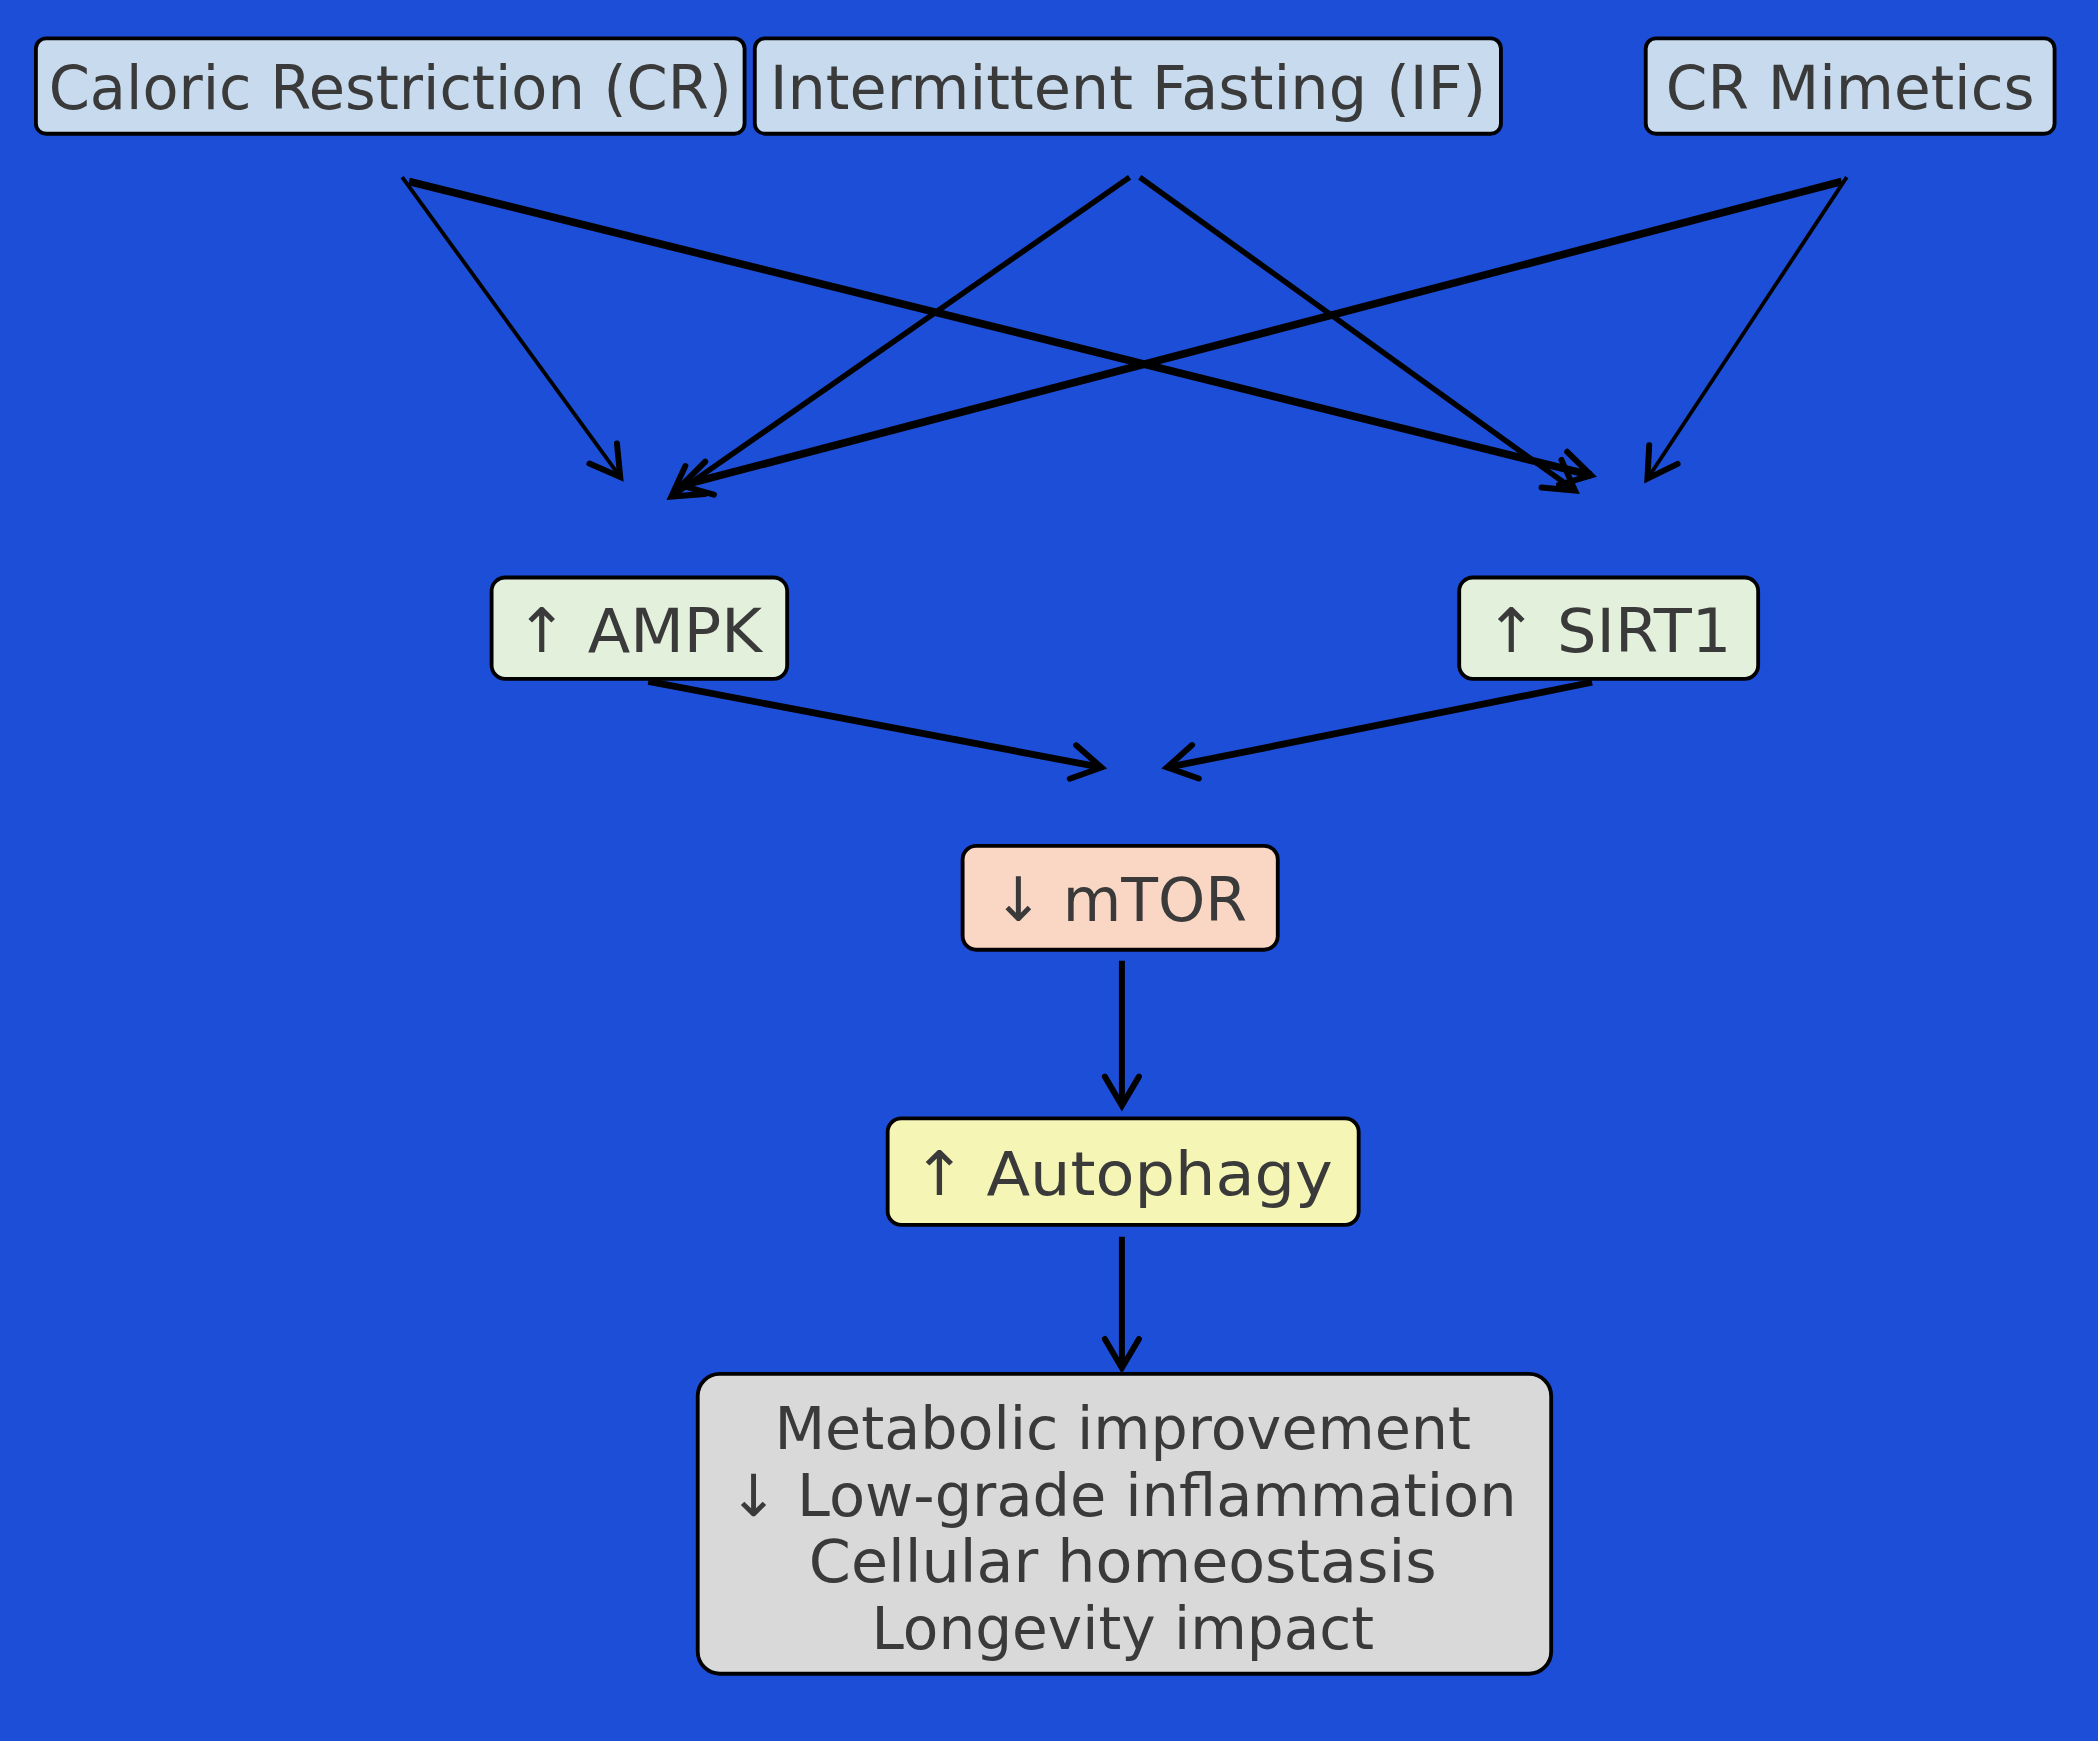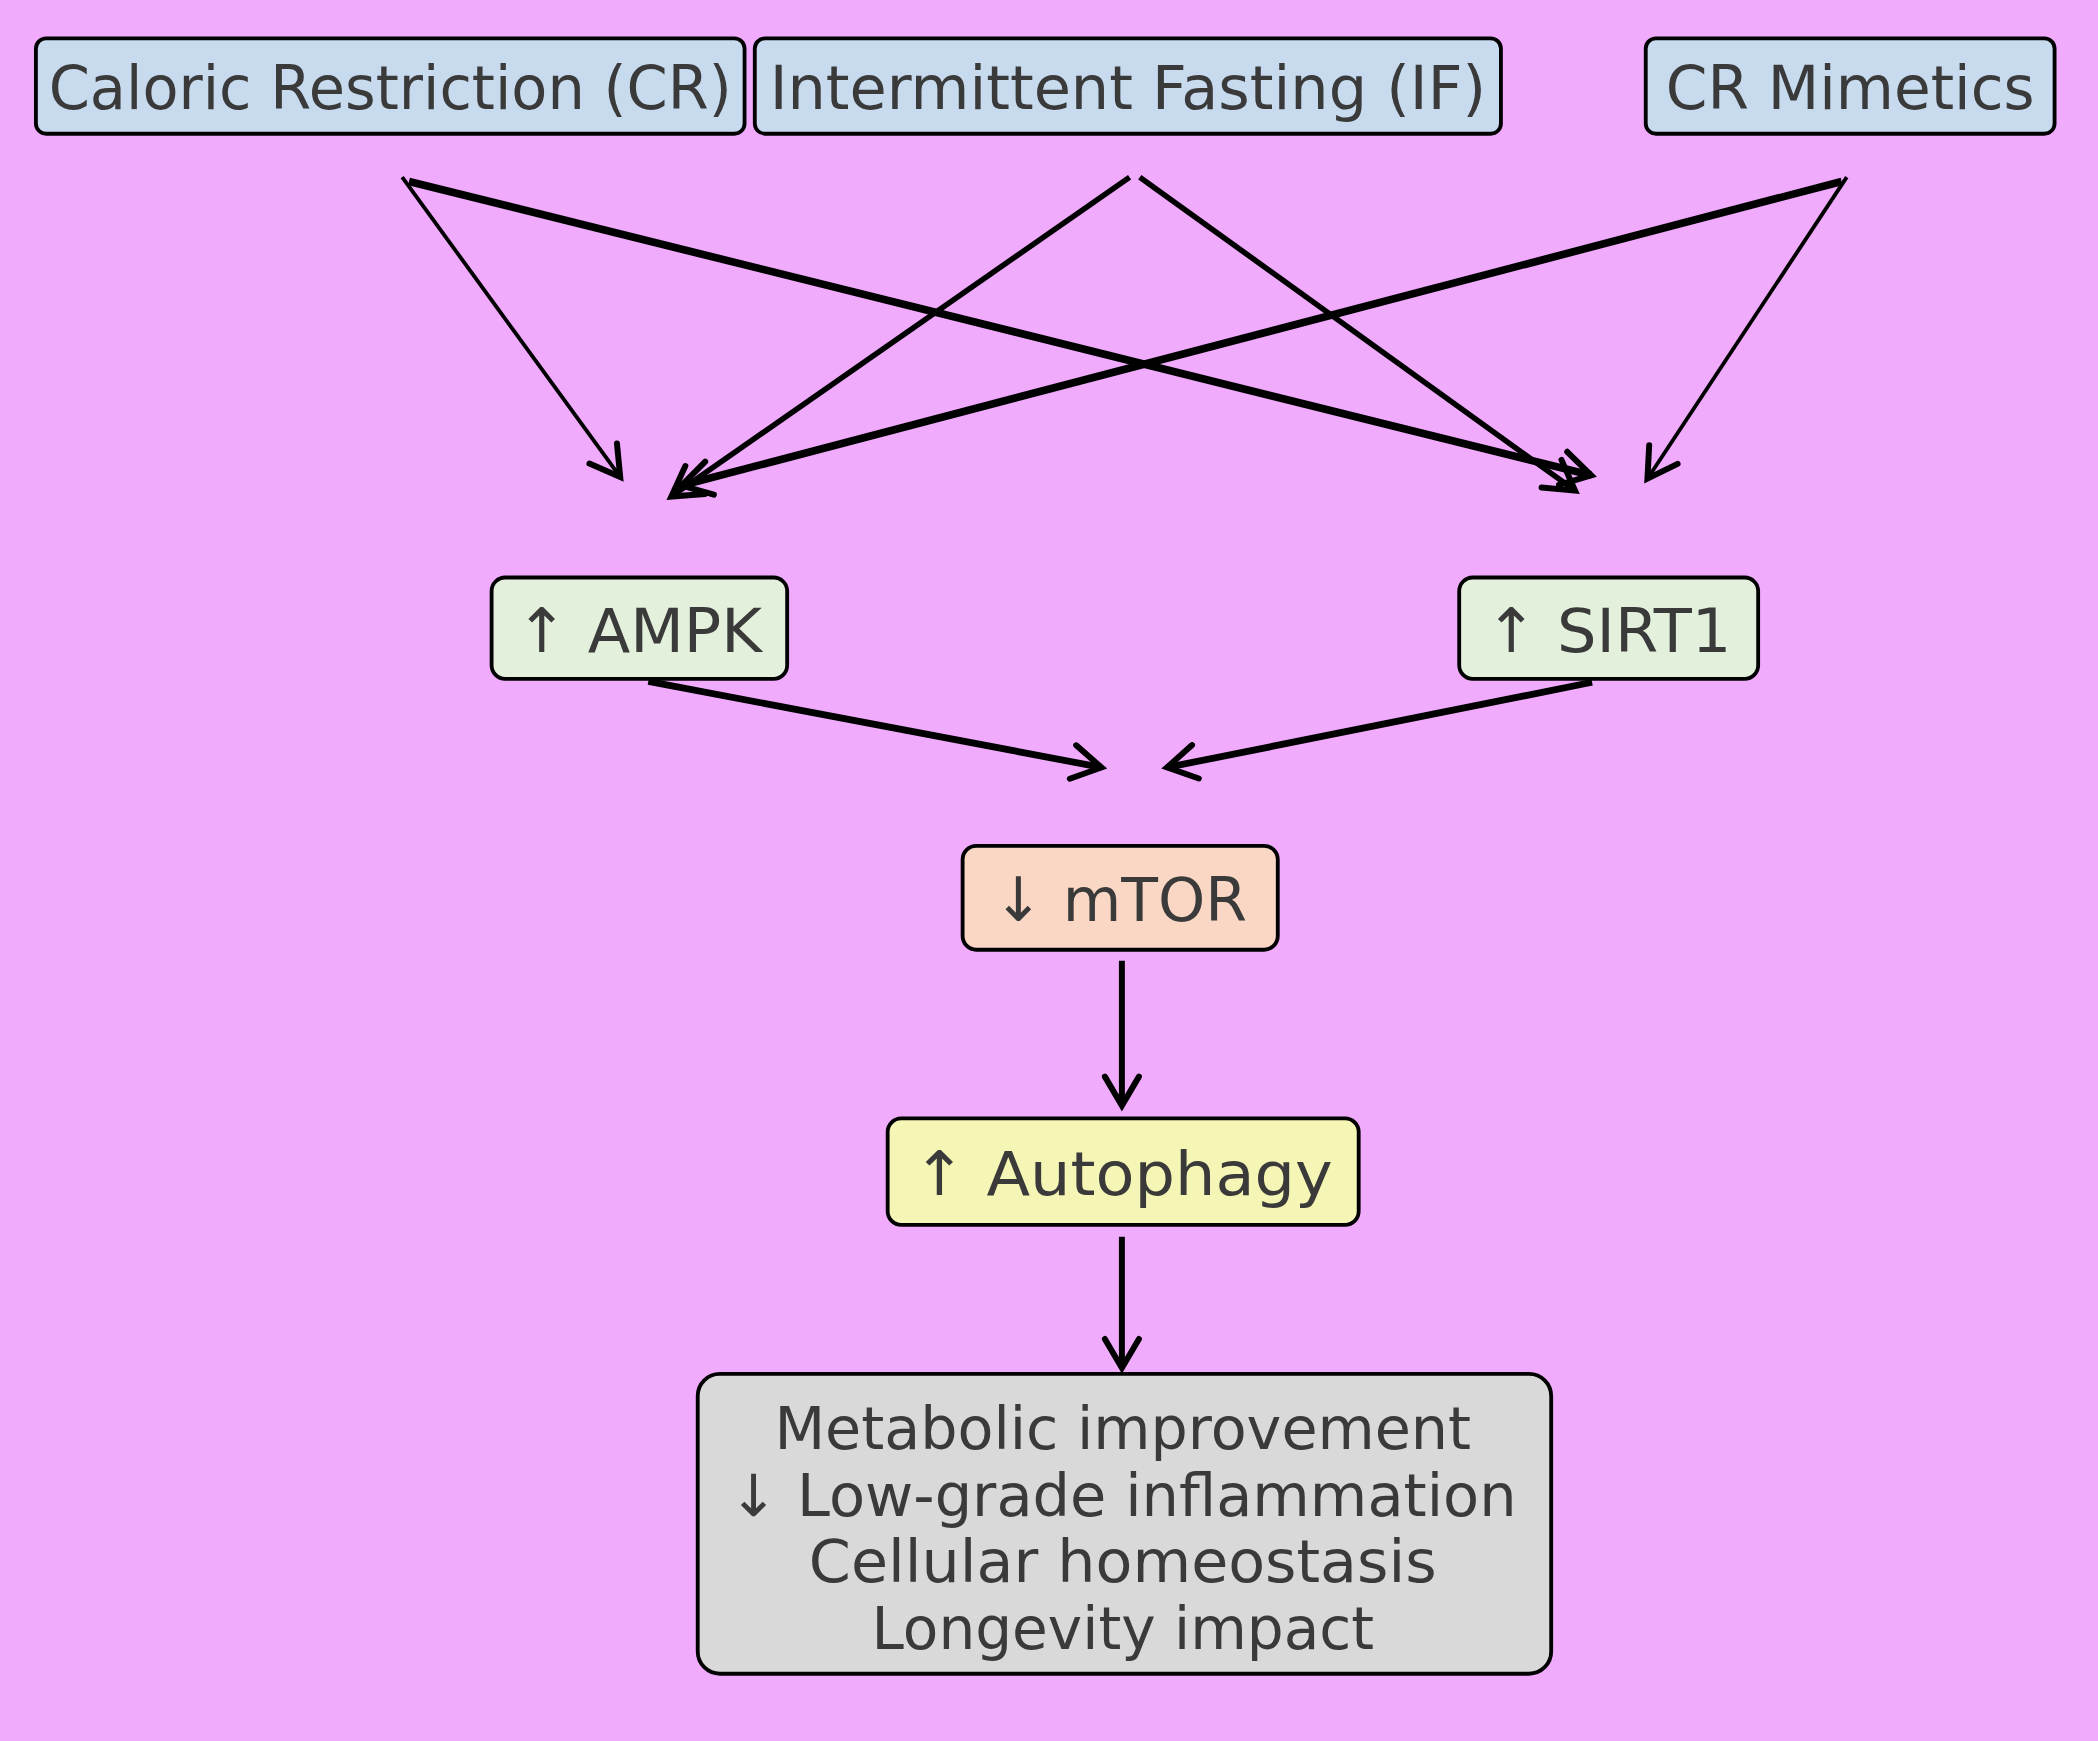--- a/index.html
+++ b/index.html
@@ -4,21 +4,21 @@
 <style>
   html, body {
     margin: 0;
     padding: 0;
     background: #ffffff;
   }
   .canvas {
     position: relative;
     width: 2099px;
     height: 1741px;
-    background: #f0abfc;
+    background: #1d4ed8;
     overflow: hidden;
   }
   svg {
     display: block;
   }
   svg text {
     font-family: "DejaVu Sans", "Liberation Sans", sans-serif;
     fill: #3a3a3a;
   }
   .node-box {

